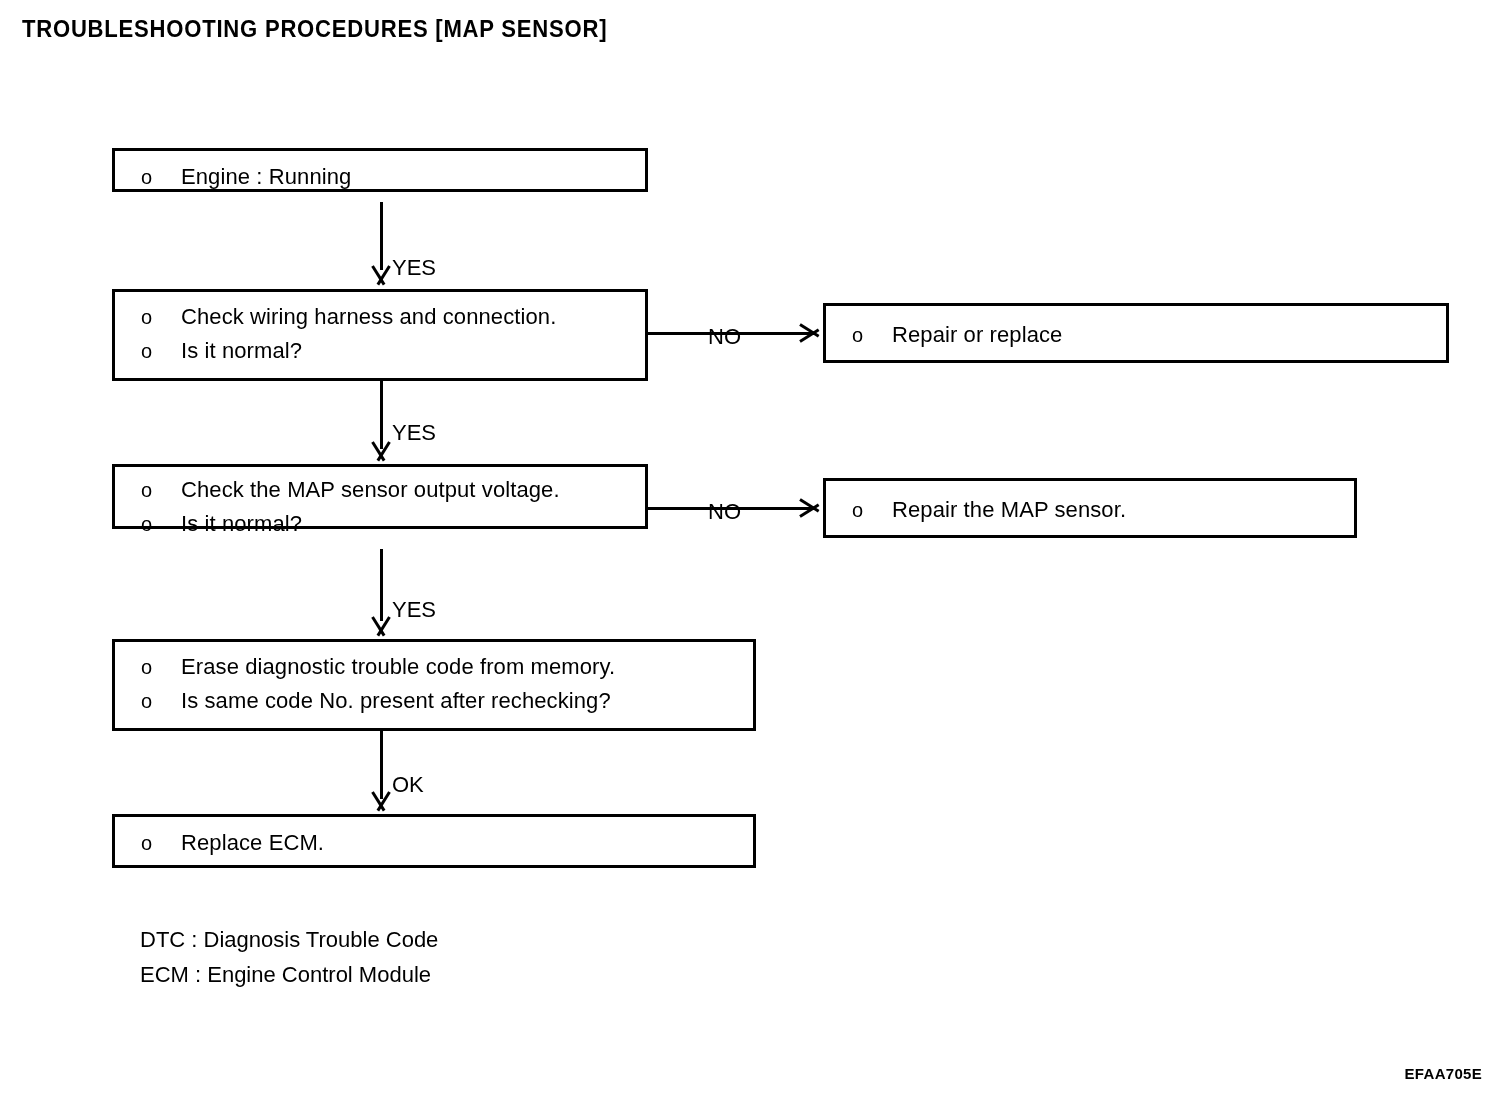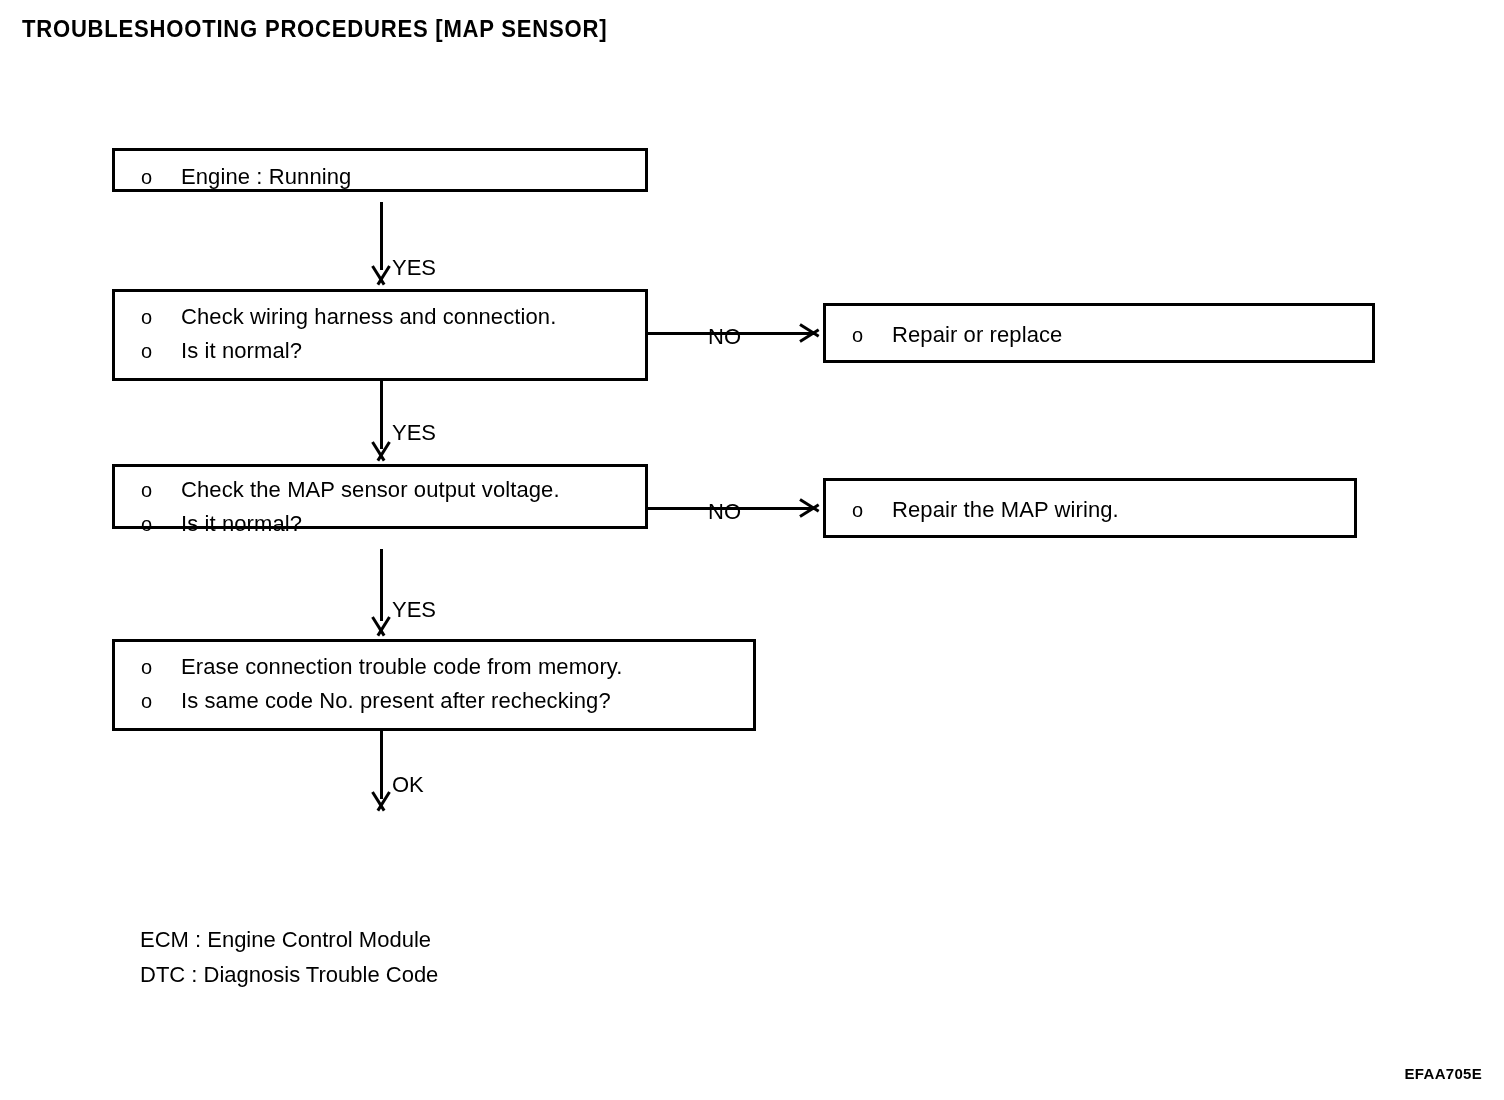--- a/index.html
+++ b/index.html
@@ -55,21 +55,21 @@
     width: 40px;
     font-size: 20px;
   }
 
   
   #box-engine-running   { left: 112px; top: 148px; width: 536px; height: 44px; }
   #box-check-wiring     { left: 112px; top: 289px; width: 536px; height: 92px; }
   #box-check-voltage    { left: 112px; top: 464px; width: 536px; height: 65px; }
   #box-erase-dtc        { left: 112px; top: 639px; width: 644px; height: 92px; }
   #box-replace-ecm      { left: 112px; top: 814px; width: 644px; height: 54px; }
-  #box-repair-replace   { left: 823px; top: 303px; width: 552px; height: 60px; }
+  #box-repair-replace   { left: 823px; top: 303px; width: 626px; height: 60px; }
   #box-repair-map       { left: 823px; top: 478px; width: 534px; height: 60px; }
 
   
   .vline {
     position: absolute;
     width: 3px;
     background: #000000;
   }
   .hline {
     position: absolute;
@@ -205,42 +205,47 @@
       <span class="bullet">o</span><span>Is it normal?</span>
     </div>
   </div>
 
   <div class="hline" style="left:648px; top:507px; width:168px;"></div>
   <div class="arrow-right" style="left:800px; top:495px;"></div>
   <div class="conn-label" style="left:708px; top:475px;">NO</div>
 
   <div class="fbox" id="box-repair-map">
     <div class="line" style="top:16px;">
-      <span class="bullet">o</span><span>Repair the MAP wiring.</span>
+      <span class="bullet">o</span><span>Repair the MAP sensor.</span>
     </div>
   </div>
 
   <div class="vline" style="left:380px; top:549px; height:72px;"></div>
   <div class="arrow-down" style="left:368px; top:617px;"></div>
   <div class="conn-label" style="left:392px; top:573px;">YES</div>
 
   <div class="fbox" id="box-erase-dtc">
     <div class="line" style="top:12px;">
-      <span class="bullet">o</span><span>Erase connection trouble code from memory.</span>
+      <span class="bullet">o</span><span>Erase diagnostic trouble code from memory.</span>
     </div>
     <div class="line" style="top:46px;">
       <span class="bullet">o</span><span>Is same code No. present after rechecking?</span>
     </div>
   </div>
 
   <div class="vline" style="left:380px; top:731px; height:68px;"></div>
   <div class="arrow-down" style="left:368px; top:792px;"></div>
   <div class="conn-label" style="left:392px; top:748px;">OK</div>
 
+  <div class="fbox" id="box-replace-ecm">
+    <div class="line" style="top:13px;">
+      <span class="bullet">o</span><span>Replace ECM.</span>
+    </div>
+  </div>
 
   <div class="legend">
+    <div>DTC : Diagnosis Trouble Code</div>
     <div>ECM : Engine Control Module</div>
-    <div>DTC : Diagnosis Trouble Code</div>
   </div>
 
   <div class="footer-code">EFAA705E</div>
 
 </div>
 
 </body></html>

